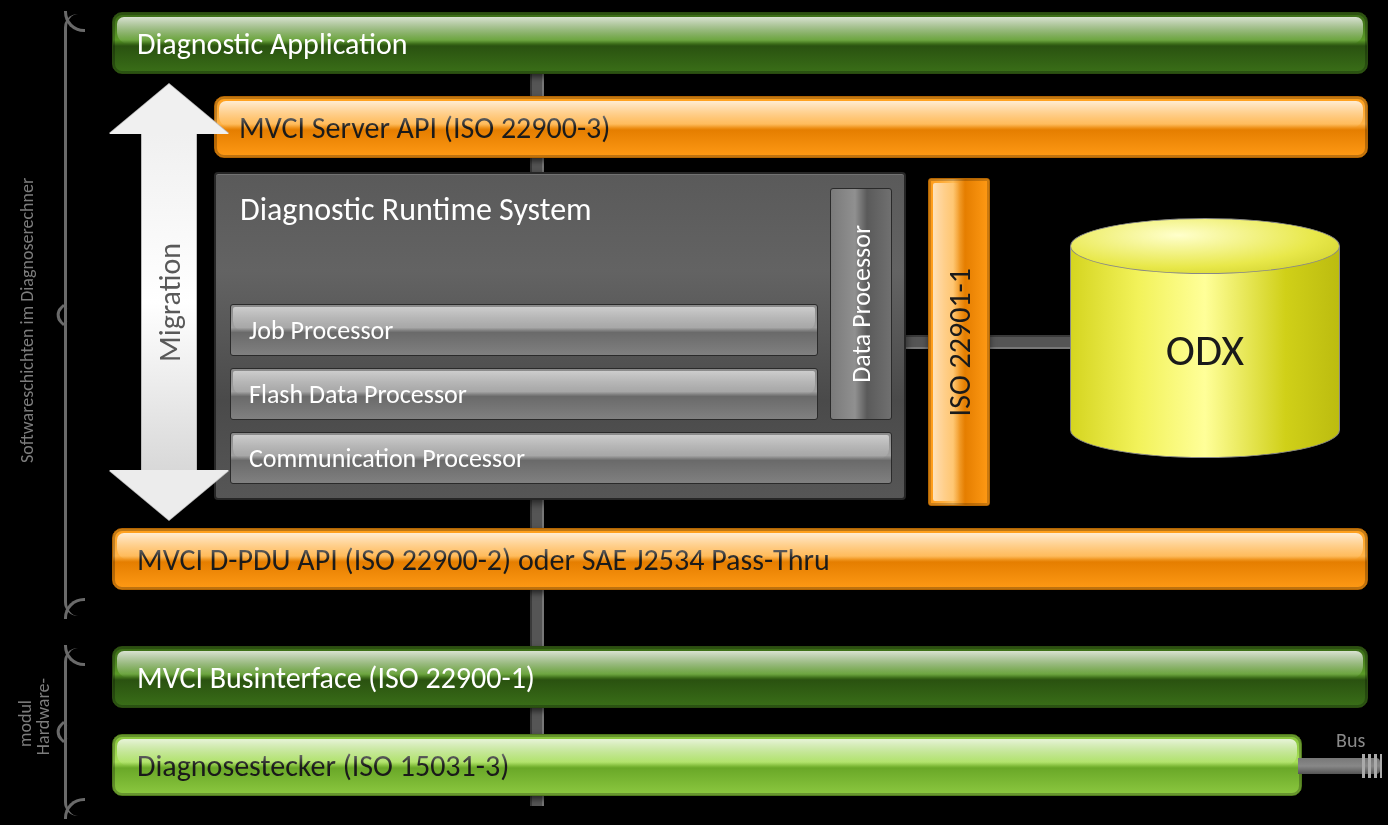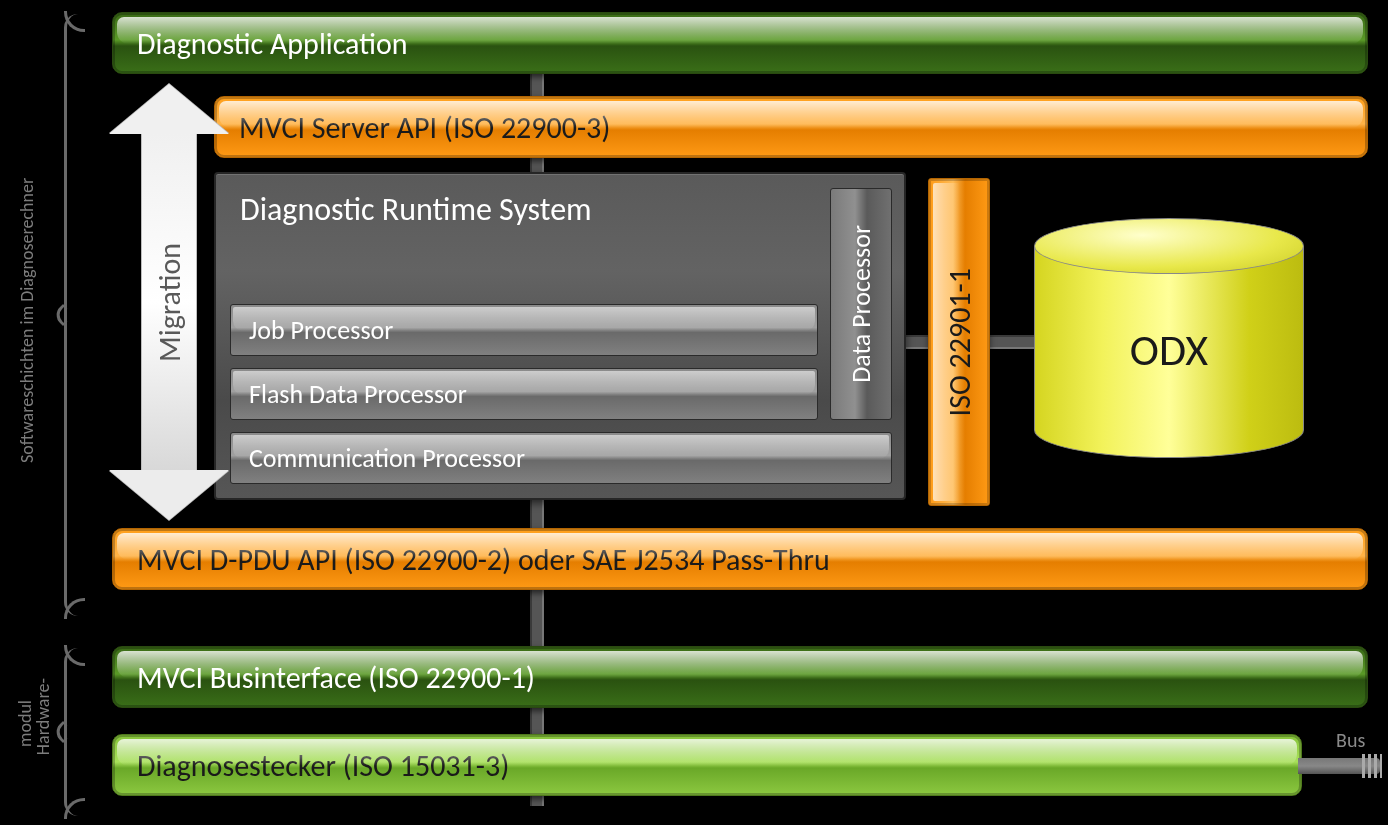--- a/index.html
+++ b/index.html
@@ -197,21 +197,21 @@
 
     <div class="vcell" style="left:614px; top:14px; width:62px; height:232px;">
       <span>Data Processor</span>
     </div>
   </div>
 
   <div class="vbar" style="left:928px; top:178px; width:62px; height:328px;">
     <span>ISO 22901-1</span>
   </div>
 
-  <div class="cyl" style="left:1034px; top:218px;padding-left:8px;">
+  <div class="cyl" style="left:1070px; top:218px;padding-left:8px;">
     <div class="bot"></div>
     <div class="body"></div>
     <div class="top"></div>
     <div class="label">ODX</div>
   </div>
 
   <div class="bar orange" style="left:112px; top:528px; width:1256px; height:62px;">
     <span>MVCI D-PDU API (ISO 22900-2) oder SAE J2534 Pass-Thru</span>
   </div>
 

